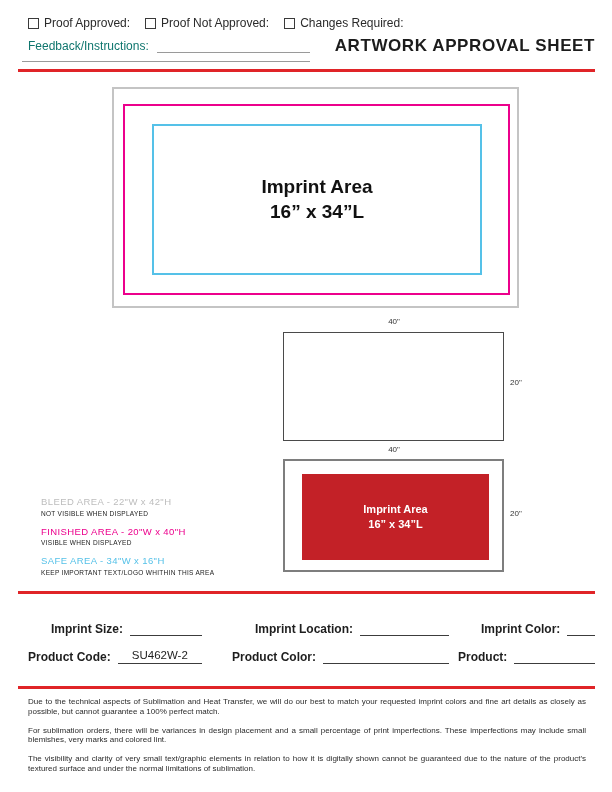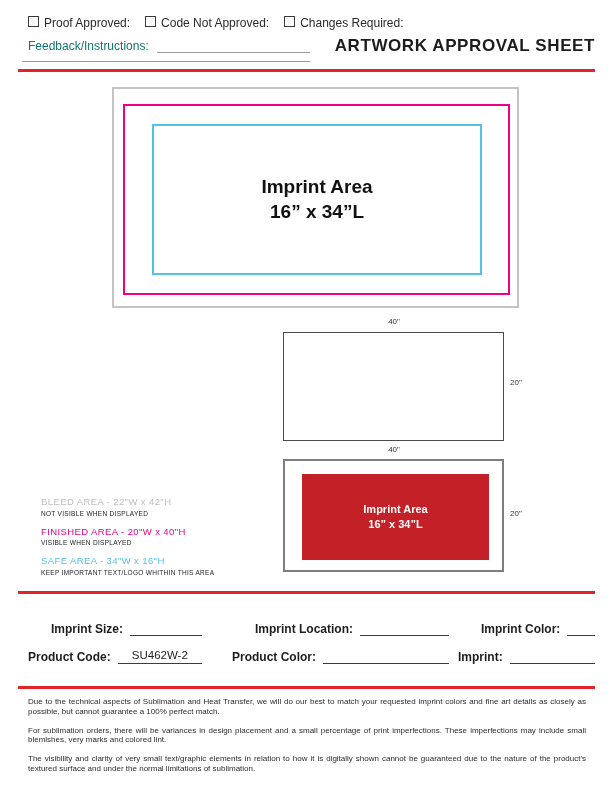--- a/index.html
+++ b/index.html
@@ -2,21 +2,21 @@
 <html><head>
 <meta charset="utf-8">
 <style>
   * { margin:0; padding:0; box-sizing:border-box; }
   html,body { background:#ffffff; }
   body { font-family:"Liberation Sans", sans-serif; color:#222; }
   .page { position:relative; width:612px; height:792px; background:#fff; overflow:hidden; margin:0 auto; }
 
   
   .cb-row { position:absolute; left:28px; top:16px; display:flex; align-items:center; }
-  .cb-group { display:flex; align-items:flex-start; margin-right:15px; }
+  .cb-group { display:flex; align-items:center; margin-right:15px; }
   .cb-box { width:11px; height:11px; border:1.6px solid #3a3a3a; background:#fff; margin-right:5px; flex:0 0 auto; }
   .cb-label { font-size:12px; color:#2a2a2a; white-space:nowrap; }
   .feedback-row { position:absolute; left:28px; top:39px; display:flex; align-items:flex-end; width:282px; }
   .feedback-label { font-size:12px; color:#0f766e; white-space:nowrap; margin-right:8px; }
   .fill-line { border-bottom:1.4px solid #9a9a9a; flex:1 1 auto; height:14px; }
   .feedback-line2 { position:absolute; left:22px; top:48px; width:288px; height:14px; border-bottom:1.4px solid #9a9a9a; }
   .sheet-title { position:absolute; right:17px; top:36px; font-size:17px; font-weight:bold; letter-spacing:0.6px; color:#1c1c1c; white-space:nowrap;text-align:center; }
   .red-rule { position:absolute; left:18px; width:577px; height:3px; }
   .rule1 { top:69px; } .rule2 { top:591px; } .rule3 { top:686px; height:2.5px; }
 
@@ -58,21 +58,21 @@
 
 <div class="page">
 
   <div class="cb-row">
     <div class="cb-group">
       <span class="cb-box"></span>
       <span class="cb-label">Proof Approved:</span>
     </div>
     <div class="cb-group">
       <span class="cb-box"></span>
-      <span class="cb-label">Code Not Approved:</span>
+      <span class="cb-label">Proof Not Approved:</span>
     </div>
     <div class="cb-group">
       <span class="cb-box"></span>
       <span class="cb-label">Changes Required:</span>
     </div>
   </div>
 
   <div class="feedback-row">
     <span class="feedback-label">Feedback/Instructions:</span>
     <span class="fill-line"></span>
@@ -138,21 +138,21 @@
 
   <div class="field-group r2 fg-a">
     <span class="field-label">Product Code:</span>
     <span class="field-line">SU462W-2</span>
   </div>
   <div class="field-group r2 fg-b">
     <span class="field-label">Product Color:</span>
     <span class="field-line"></span>
   </div>
   <div class="field-group r2 fg-c">
-    <span class="field-label">Imprint:</span>
+    <span class="field-label">Product:</span>
     <span class="field-line"></span>
   </div>
 
   <div class="red-rule rule3" style="background: rgb(224, 36, 40);"></div>
 
   <div class="disclaimer">
     <p>Due to the technical aspects of Sublimation and Heat Transfer, we will do our best to match your requested imprint colors and fine art details as closely as possible, but cannot guarantee a 100% perfect match.</p>
     <p>For sublimation orders, there will be variances in design placement and a small percentage of print imperfections. These imperfections may include small blemishes, very marks and colored lint.</p>
     <p>The visibility and clarity of very small text/graphic elements in relation to how it is digitally shown cannot be guaranteed due to the nature of the product's textured surface and under the normal limitations of sublimation.</p>
   </div>

